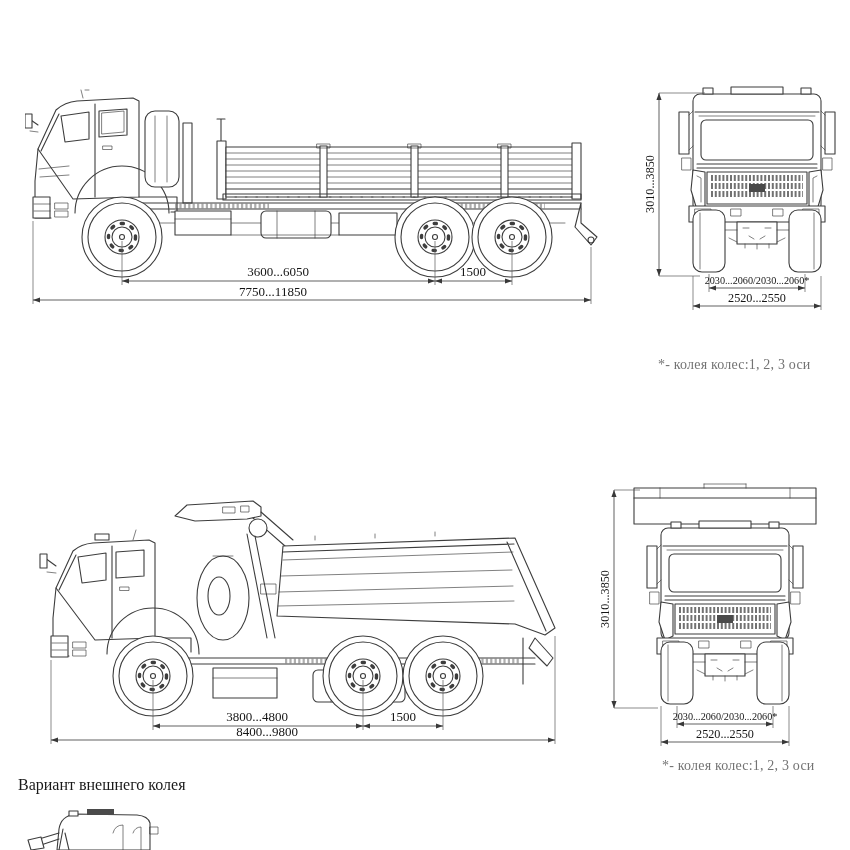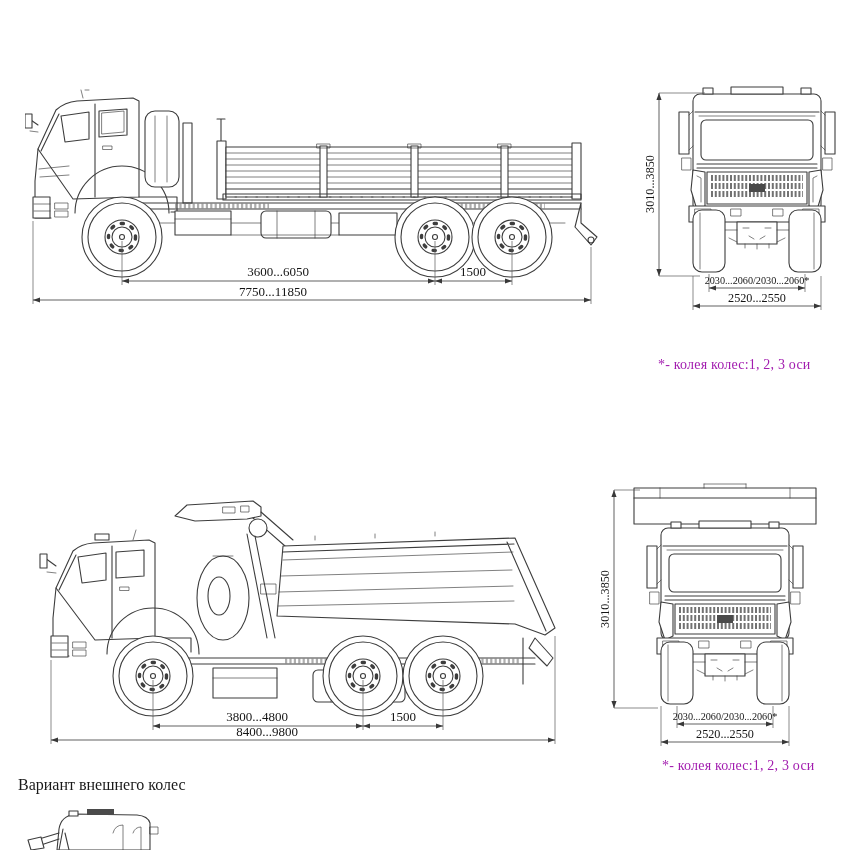--- a/index.html
+++ b/index.html
@@ -16,21 +16,21 @@
   .dkfill{fill:#4a4a4a;stroke:none;}
   .hatch{fill:none;stroke:#4f4f4f;stroke-width:6;stroke-dasharray:2 1.8;opacity:.8;}
   .hatch2{fill:none;stroke:#6a6a6a;stroke-width:5;stroke-dasharray:2.2 2.2;opacity:.55;}
   .bolts{fill:none;stroke:#3d3d3d;stroke-width:3.4;stroke-dasharray:2.2 8.2;stroke-linecap:round;}
   
   .dim{fill:none;stroke:#454545;stroke-width:0.85;}
   .ext{fill:none;stroke:#5a5a5a;stroke-width:0.7;}
   .dtxt{font-family:"Liberation Serif",serif;font-size:13px;fill:#141414;}
   .dtxt-s{font-family:"Liberation Serif",serif;font-size:10.2px;fill:#141414;}
   .dtxt-m{font-family:"Liberation Serif",serif;font-size:12.2px;fill:#141414;}
-  .note{font-size:14px;color:#a21caf;letter-spacing:.2px;}
+  .note{font-size:14px;color:#737373;letter-spacing:.2px;}
   .caption{font-size:16px;color:#1a1a1a;}
 </style>
 </head>
 <body>
 
 <svg width="0" height="0" class="abs" aria-hidden="true">
   <defs>
     <marker id="arr" viewBox="0 0 10 8" refX="9.2" refY="4" markerWidth="9" markerHeight="7.5" orient="auto-start-reverse">
       <path d="M0,0.6 L9.2,4 L0,7.4 Z" fill="#383838"></path>
     </marker>
@@ -336,21 +336,21 @@
     <line class="dim" x1="77" y1="242" x2="173" y2="242" marker-start="url(#arr)" marker-end="url(#arr)"></line>
     <text class="dtxt-s" x="125" y="238" text-anchor="middle">2030...2060/2030...2060*</text>
     <path class="ext" d="M61,224 V264 M189,224 V264"></path>
     <line class="dim" x1="61" y1="260" x2="189" y2="260" marker-start="url(#arr)" marker-end="url(#arr)"></line>
     <text class="dtxt-m" x="125" y="256" text-anchor="middle">2520...2550</text>
   </g>
 </svg>
 
 <div class="abs note" style="left:662px;top:758px;">*- колея колес:1, 2, 3 оси</div>
 
-<div class="abs caption" style="left:18px;top:776px;">Вариант внешнего колес</div>
+<div class="abs caption" style="left:18px;top:776px;">Вариант внешнего колея</div>
 
 <svg class="abs" style="left:25px;top:803px;" width="150" height="47" viewBox="0 0 150 47">
   <g>
     <path class="lnw" d="M34,26 Q36,13 50,11 L112,12 Q123,13 125,20 L125,47 L32,47 Z"></path>
     <rect class="dkfill" x="62" y="6" width="27" height="6"></rect>
     <rect class="lnw" x="44" y="8" width="9" height="5"></rect>
     <path class="ln" d="M34,30 L14,36 M34,36 L16,42"></path>
     <polygon class="lnw" points="3,37 16,34 19,45 6,47"></polygon>
     <path class="ln" d="M40,30 L44,47 M38,26 L34,47"></path>
     <path class="ln thin" d="M88,30 Q90,22 98,22 L98,47 M108,30 Q110,24 116,24 L116,47"></path>

